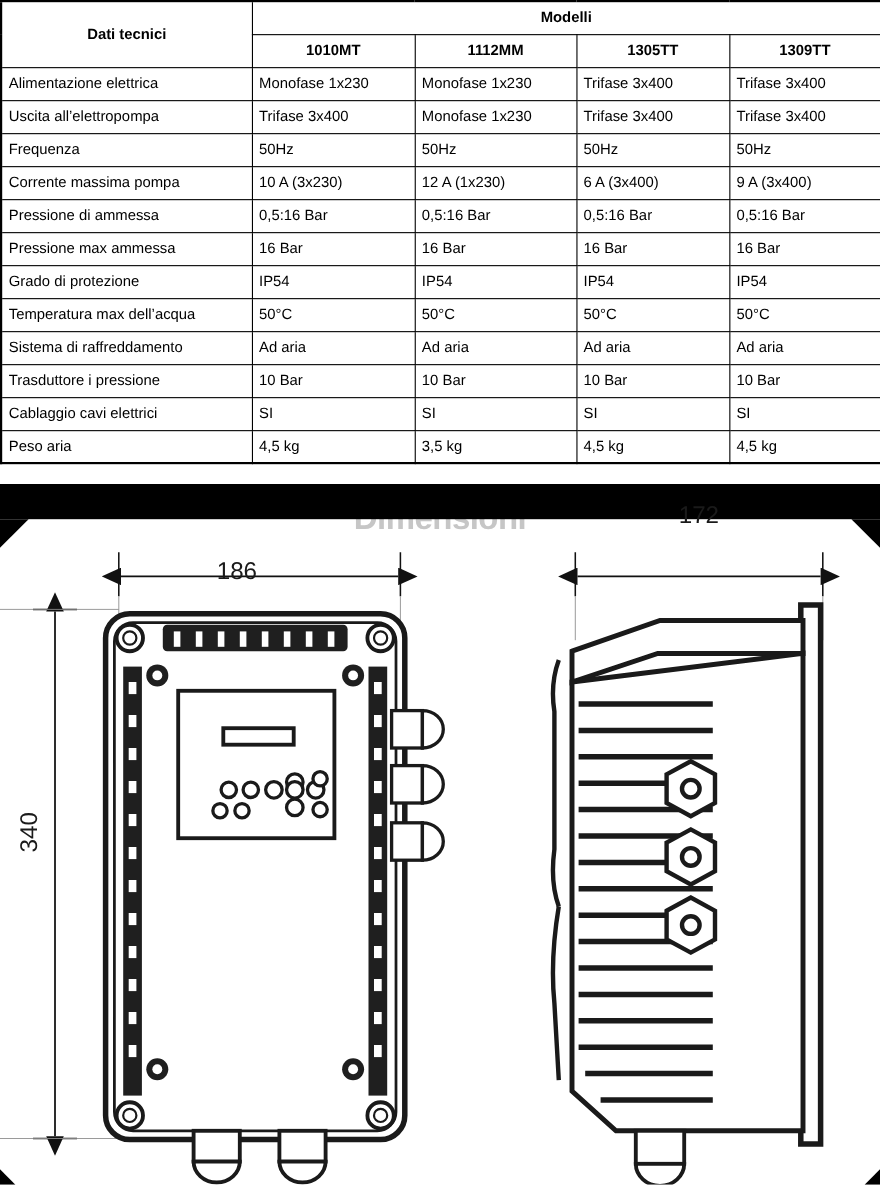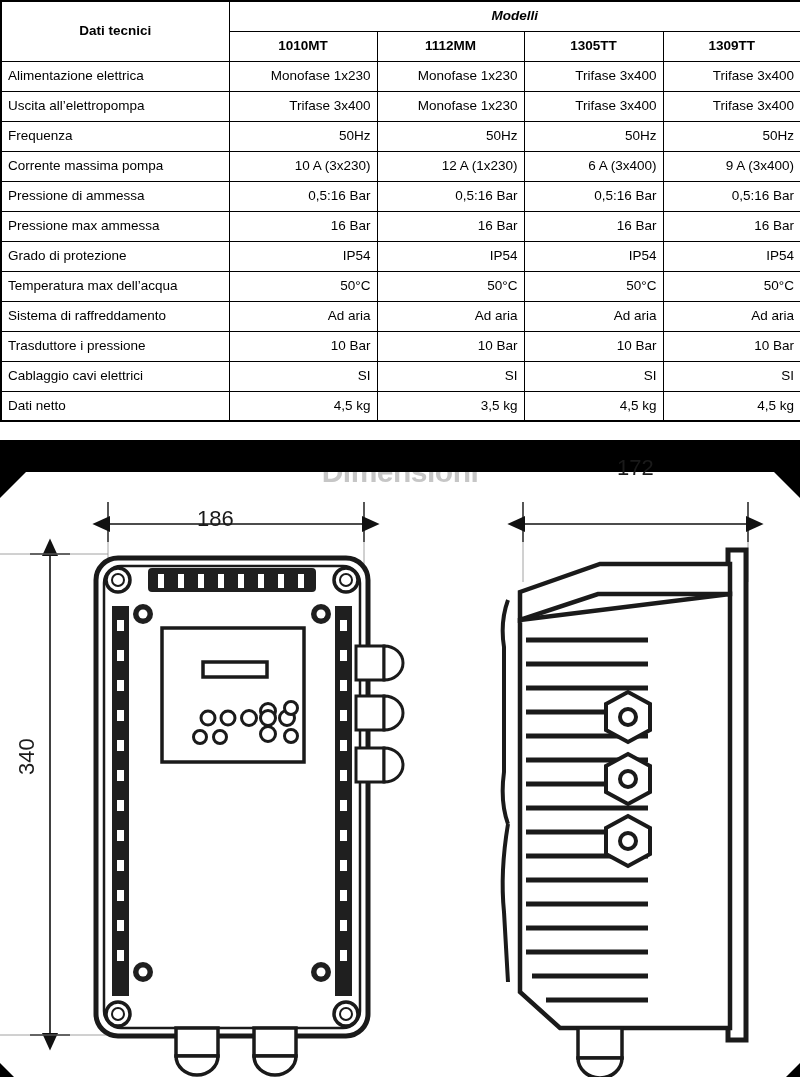--- a/index.html
+++ b/index.html
@@ -27,29 +27,29 @@
     color: #000;
     height: 30px;
     line-height: 1.05;
     vertical-align: middle;
   }
   table.spec thead th {
     font-weight: bold;
     text-align: center;
   }
   th.hdr-dati { width: 228px; text-align: center; font-size: 15px; }
-  th.hdr-modelli { font-size: 15px; font-style: italic; }
+  th.hdr-modelli { font-size: 15px; }
   th.hdr-model { font-size: 15px; }
   col.c-label { width: 228px; }
   col.c-m1 { width: 148px; }
   col.c-m2 { width: 147px; }
   col.c-m3 { width: 139px; }
   col.c-m4 { width: 138px; }
   td.lbl { text-align: left; padding-left: 7px; margin-left: 41px; }
-  td.val { text-align: right; }
+  td.val { text-align: left; }
   tr.row-h { height: 30px; }
   
   table.spec { border: 2px solid #000; }
   thead tr:first-child th { border-top: 2px solid #000; }
 
   
   .band {
     position: absolute;
     left: 0; top: 440px;
     width: 800px; height: 32px;
@@ -197,21 +197,21 @@
         <td class="val">10 Bar</td>
       </tr>
       <tr class="row-h">
         <td class="lbl">Cablaggio cavi elettrici</td>
         <td class="val">SI</td>
         <td class="val">SI</td>
         <td class="val">SI</td>
         <td class="val">SI</td>
       </tr>
       <tr class="row-h">
-        <td class="lbl">Dati netto</td>
+        <td class="lbl">Peso aria</td>
         <td class="val">4,5 kg</td>
         <td class="val">3,5 kg</td>
         <td class="val">4,5 kg</td>
         <td class="val">4,5 kg</td>
       </tr>
     </tbody>
   </table>
 </div>
 
 <div class="watermark">Dimensioni</div>

